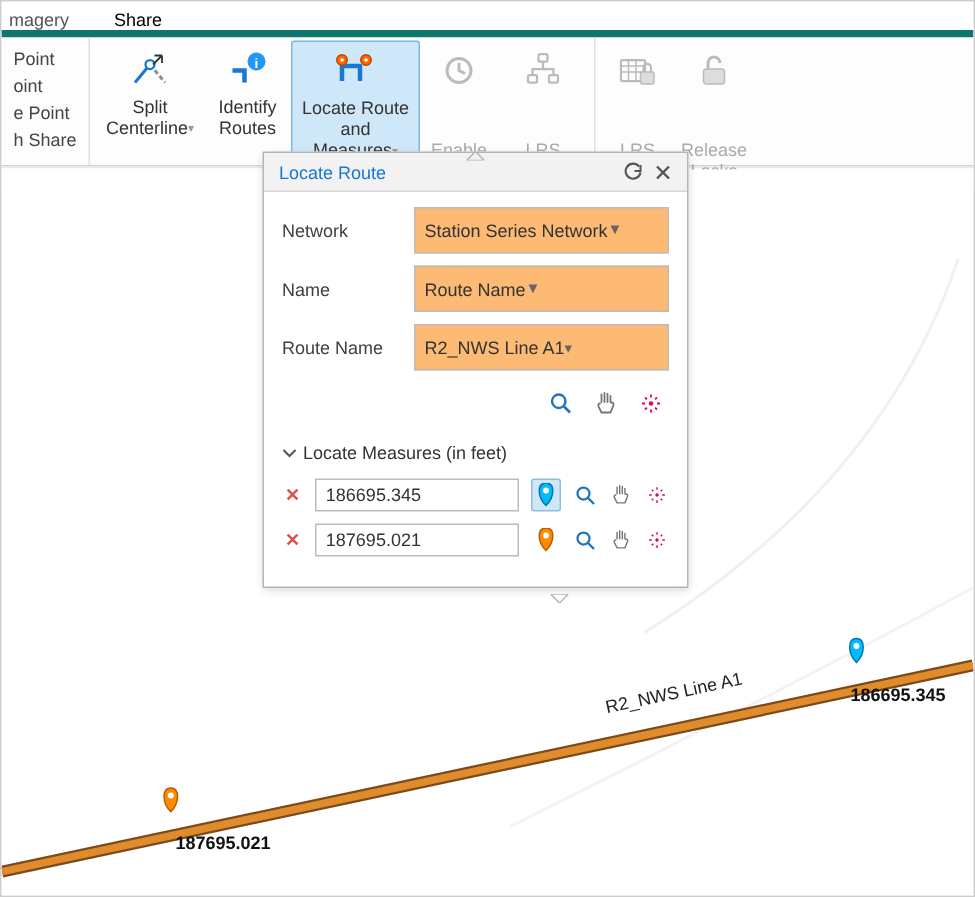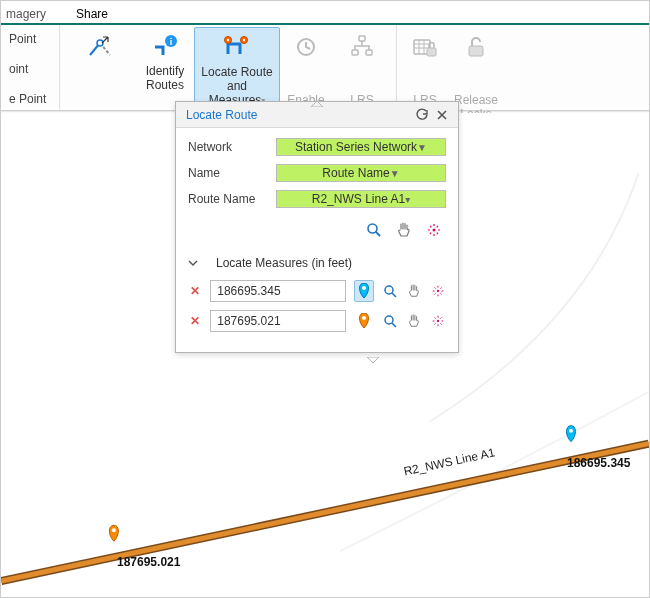--- a/index.html
+++ b/index.html
@@ -11,24 +11,24 @@
     width: 650px;
     height: 598px;
     overflow: hidden;
     position: relative;
     background: #fff;
     border: 1px solid #ccc;
   }
   
   .ribbon-tabs {
     display: flex;
-    align-items: flex-start;
+    align-items: center;
     height: 24px;
     padding-left: 0;
-    border-bottom: 2px solid #0f766e;
+    border-bottom: 5px solid #0f766e;
     background: #fff;
   }
   .ribbon-tab {
     padding: 4px 14px 3px 14px;
     color: #000000;
     cursor: default;
     border: 1px solid transparent;
     border-bottom: none;
     position: relative;
     top: 1px;
@@ -59,21 +59,21 @@
     text-align: center;
     color: #777;
     font-size: 11px;
     padding-bottom: 2px;
   }
   .stack-col {
     display: flex;
     flex-direction: column;
     justify-content: flex-start;
     padding-top: 4px;
-    gap: 14px;
+    gap: 2px;
   }
   .stack-col .stack-item {
     display: flex;
     align-items: center;
     gap: 4px;
     color: #444;
     padding: 1px 4px;
     white-space: nowrap;
   }
   .ribbon-btn {
@@ -116,27 +116,27 @@
     color: #1976d2;
     font-size: 12px;
   }
   .panel-title .spacer { flex: 1; }
   .panel-title .tb { width:20px; height:20px; display:flex; align-items:center; justify-content:center; color:#555; }
   .panel-body { padding: 10px 12px 12px 12px; }
   .form-row { display:flex; align-items:center; margin-bottom:8px; }
   .form-row label { width: 88px; color:#404040; }
   .form-row .ctrl { flex:1; }
   .select {
-    display:flex; align-items:center; justify-content:center;
-    height: 18px; padding: 0 6px; border:1px solid #bcbcbc; background:#bef264;
+    display:flex; align-items:center; justify-content:flex-start;
+    height: 31px; padding: 0 6px; border:1px solid #bcbcbc; background:#fdba74;
   }
   .select .chev { color:#666; font-size:10px; }
   .tool-row { display:flex; justify-content:flex-end; gap:10px; padding:4px 2px 10px 0; }
   .tool-btn { width:20px; height:20px; display:flex; align-items:center; justify-content:center; color:#2174bb; }
-  .section-head { display:flex; align-items:center; gap:18px; color:#333; margin: 6px 0 10px 0; }
+  .section-head { display:flex; align-items:center; gap:4px; color:#333; margin: 6px 0 10px 0; }
   .meas-row { display:flex; align-items:center; gap:8px; margin-bottom:8px; }
   .xbtn { width:16px; height:16px; display:flex; align-items:center; justify-content:center; color:#d9534f; font-weight:bold; }
   .meas-row input {
     width: 136px; height:22px; padding:2px 6px;
     border:1px solid #bcbcbc; font: inherit; color:#333;
   }
   .pin-btn {
     width:22px; height:22px; border:1px solid #8fbde0; background:#cfe8f9;
     display:flex; align-items:center; justify-content:center; border-radius:2px;
   }
@@ -199,20 +199,22 @@
 
       <div class="ribbon-btn">
         <div class="icon-slot">
           <svg width="28" height="28" viewBox="0 0 28 28">
             <path d="M4 22 L14 10" stroke="#1976d2" stroke-width="2" fill="none"></path>
             <path d="M14 10 L24 22" stroke="#8e8e8e" stroke-width="2" fill="none" stroke-dasharray="3 2"></path>
             <circle cx="14" cy="10" r="3" fill="#fff" stroke="#1976d2" stroke-width="1.5"></circle>
             <path d="M17 4 L22 4 M22 4 L22 9 M22 4 L16 10" stroke="#333" stroke-width="1.2" fill="none"></path>
           </svg>
         </div>
+        <div class="cap"><span style="white-space:pre-line;">Split
+Centerline</span><span class="dn">▾</span></div>
       </div>
 
       <div class="ribbon-btn" style="width:58px">
         <div class="icon-slot">
           <svg width="28" height="28" viewBox="0 0 28 28">
             <path d="M4 14 L12 14 L12 22" stroke="#1976d2" stroke-width="3" fill="none"></path>
             <circle cx="20" cy="8" r="6" fill="#2196f3"></circle>
             <text x="20" y="12" text-anchor="middle" font-size="9" font-weight="bold" fill="#fff">i</text>
           </svg>
         </div>

